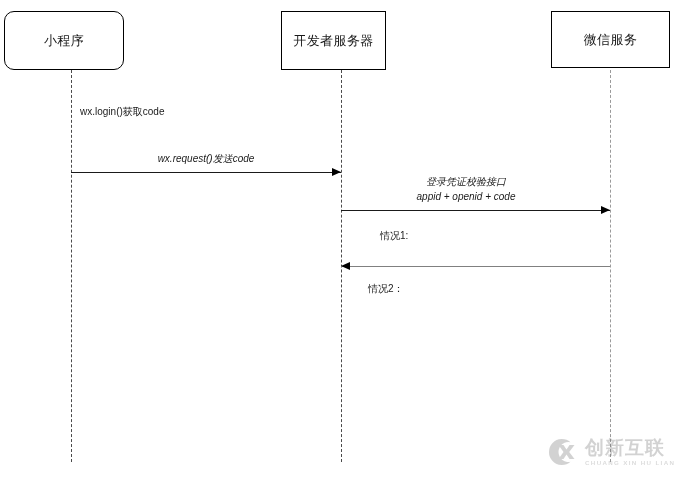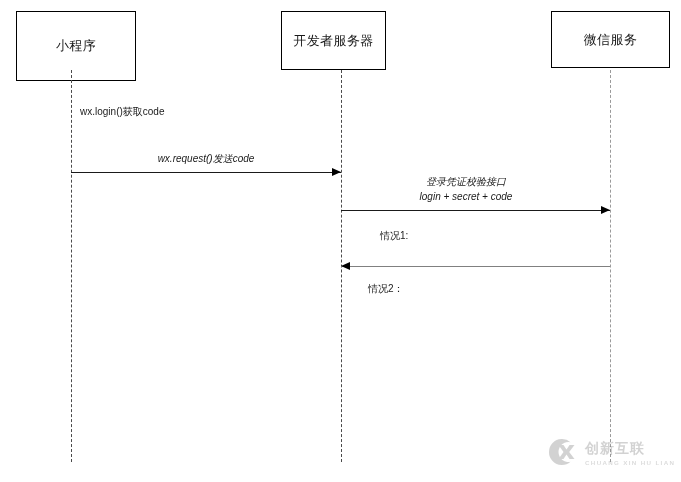--- a/index.html
+++ b/index.html
@@ -100,42 +100,42 @@
     height: 34px;
     flex: 0 0 34px;
   }
   #wm-text {
     margin-left: 6px;
     display: flex;
     flex-direction: column;
     justify-content: center;
   }
   #wm-cn {
-    font-size: 14px;
+    font-size: 19px;
     font-weight: bold;
     color: #6e6e6e;
     letter-spacing: 1px;
     line-height: 20px;
     white-space: nowrap;
   }
   #wm-en {
     font-size: 6.2px;
     font-weight: bold;
     color: #8a8a8a;
     letter-spacing: 1.35px;
     line-height: 9px;
     white-space: nowrap;
   }
 </style>
 </head>
 <body>
 
 <div id="canvas">
 
-  <div class="participant" id="pbox-0" style="left: 16px; top: 11px; width: 120px; height: 70px;">
+  <div class="participant" id="pbox-0" style="left: 4px; top: 11px; width: 120px; height: 59px; border-radius: 10px;">
     <span class="participant-label">小程序</span>
   </div>
   <div class="participant" id="pbox-1" style="left: 281px; top: 11px; width: 105px; height: 59px;">
     <span class="participant-label">开发者服务器</span>
   </div>
   <div class="participant" id="pbox-2" style="left: 551px; top: 11px; width: 119px; height: 57px;">
     <span class="participant-label">微信服务</span>
   </div>
 
   <div class="lifeline" id="lifeline-0" style="left: 71px; top: 70px; height: 392px;"></div>
@@ -147,21 +147,21 @@
   </div>
 
   <div class="msg-label center" id="lbl-1" style="left: 206px; top: 151px;">
     <span>wx.request()发送code</span>
   </div>
   <div class="arrow-line" id="aline-1" style="left: 71px; top: 172px; width: 270px; border-top-color: rgb(26, 26, 26);"></div>
   <div class="arrow-head right" id="ahead-1" style="top: 168px; left: 332px;"></div>
 
   <div class="msg-label center" id="lbl-2" style="left: 466px; top: 174px;">
     <span>登录凭证校验接口</span>
-    <span class="line2">login + secret + code</span>
+    <span class="line2">appid + openid + code</span>
   </div>
   <div class="arrow-line" id="aline-2" style="left: 341px; top: 210px; width: 269px; border-top-color: rgb(26, 26, 26);"></div>
   <div class="arrow-head right" id="ahead-2" style="top: 206px; left: 601px;"></div>
 
   <div class="msg-label" id="lbl-3" style="left: 380px; top: 228px;">
     <span>情况1:</span>
   </div>
   <div class="arrow-line gray" id="aline-3" style="left: 341px; top: 266px; width: 269px; border-top-color: rgb(128, 128, 128);"></div>
   <div class="arrow-head left" id="ahead-3" style="top: 262px; left: 341px;"></div>
 

